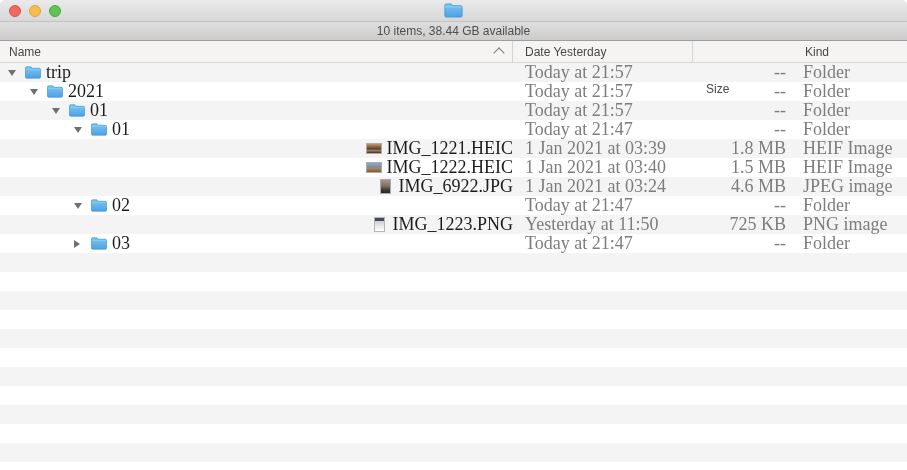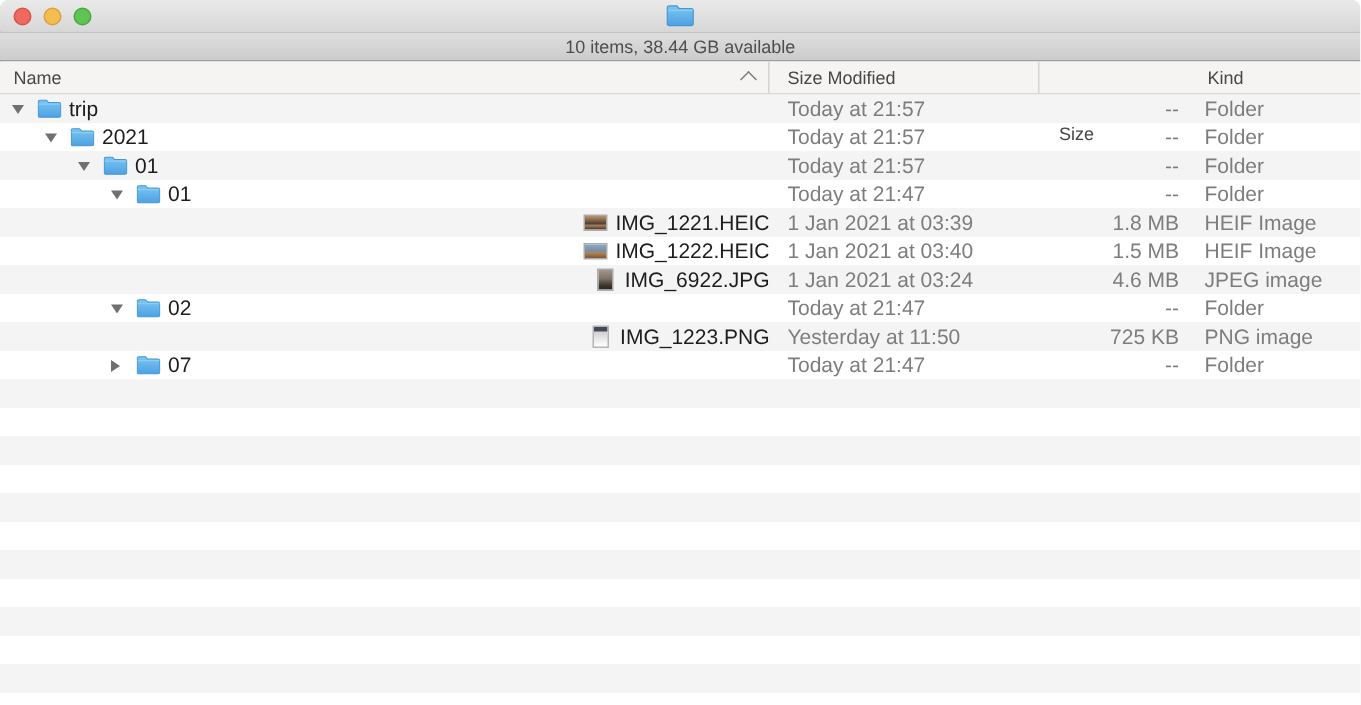--- a/index.html
+++ b/index.html
@@ -38,21 +38,21 @@
   .sortcaret{
     width:7px;height:7px;margin-right:9px;margin-top:3px;flex:none;
     border-top:1.5px solid #7d7d7d;border-right:1.5px solid #7d7d7d;
     transform:rotate(-45deg);
   }
   
   .list{
     height:407px;
     background:repeating-linear-gradient(180deg,#f4f4f5 0,#f4f4f5 19px,#ffffff 19px,#ffffff 38px);
   }
-  .row{display:flex;height:19px;line-height:19px;font-size:14px;}
+  .row{display:flex;height:19px;line-height:19px;font-size:18px;font-family:Liberation Serif, serif;}
   .cell-name{width:513px;display:flex;align-items:center;box-sizing:border-box;color:#1d1d1d;flex:none;}
   .cell-date{width:180px;padding-left:12px;box-sizing:border-box;color:#7d7d7d;white-space:nowrap;overflow:hidden;}
   .cell-size{width:99px;padding-right:6px;box-sizing:border-box;text-align:right;color:#7d7d7d;}
   .cell-kind{flex:1;padding-left:11px;box-sizing:border-box;color:#7d7d7d;}
   .lvl0{padding-left:8px;} .lvl1{padding-left:30px;} .lvl2{padding-left:52px;}
   .lvl3{padding-left:74px;} .lvl4{padding-left:96px;justify-content:flex-end;}
   .tri-slot{width:17px;display:flex;align-items:center;flex:none;}
   .tri-down{width:0;height:0;border-left:4.5px solid transparent;border-right:4.5px solid transparent;border-top:6px solid #707070;}
   .tri-right{width:0;height:0;border-top:4.5px solid transparent;border-bottom:4.5px solid transparent;border-left:6px solid #707070;}
   .icon-slot{width:16px;height:19px;display:flex;align-items:center;justify-content:center;flex:none;}
@@ -95,21 +95,21 @@
   <div class="statusbar">
     <span>10 items, 38.44 GB available</span>
   </div>
 
   <div class="lheader">
     <div class="hcell hname">
       <span>Name</span>
       <span class="sortcaret"></span>
     </div>
     <div class="hcell hdate">
-      <span>Size Modified</span>
+      <span>Date Yesterday</span>
     </div>
     <div class="hcell hsize">
       <span>Size</span>
     </div>
     <div class="hcell hkind">
       <span>Kind</span>
     </div>
   </div>
 
   <div class="list">
@@ -254,21 +254,21 @@
     <div class="row">
       <div class="cell-name lvl3">
         <span class="tri-slot">
             <span class="tri-right"></span>
           </span>
         <span class="icon-slot">
             <svg width="16" height="13">
               <use href="#sym-folder"></use>
             </svg>
           </span>
-        <span class="label">07</span>
+        <span class="label">03</span>
       </div>
       <div class="cell-date">Today at 21:47</div>
       <div class="cell-size">--</div>
       <div class="cell-kind">Folder</div>
     </div>
 
   </div>
 </div>
 
 </body></html>

